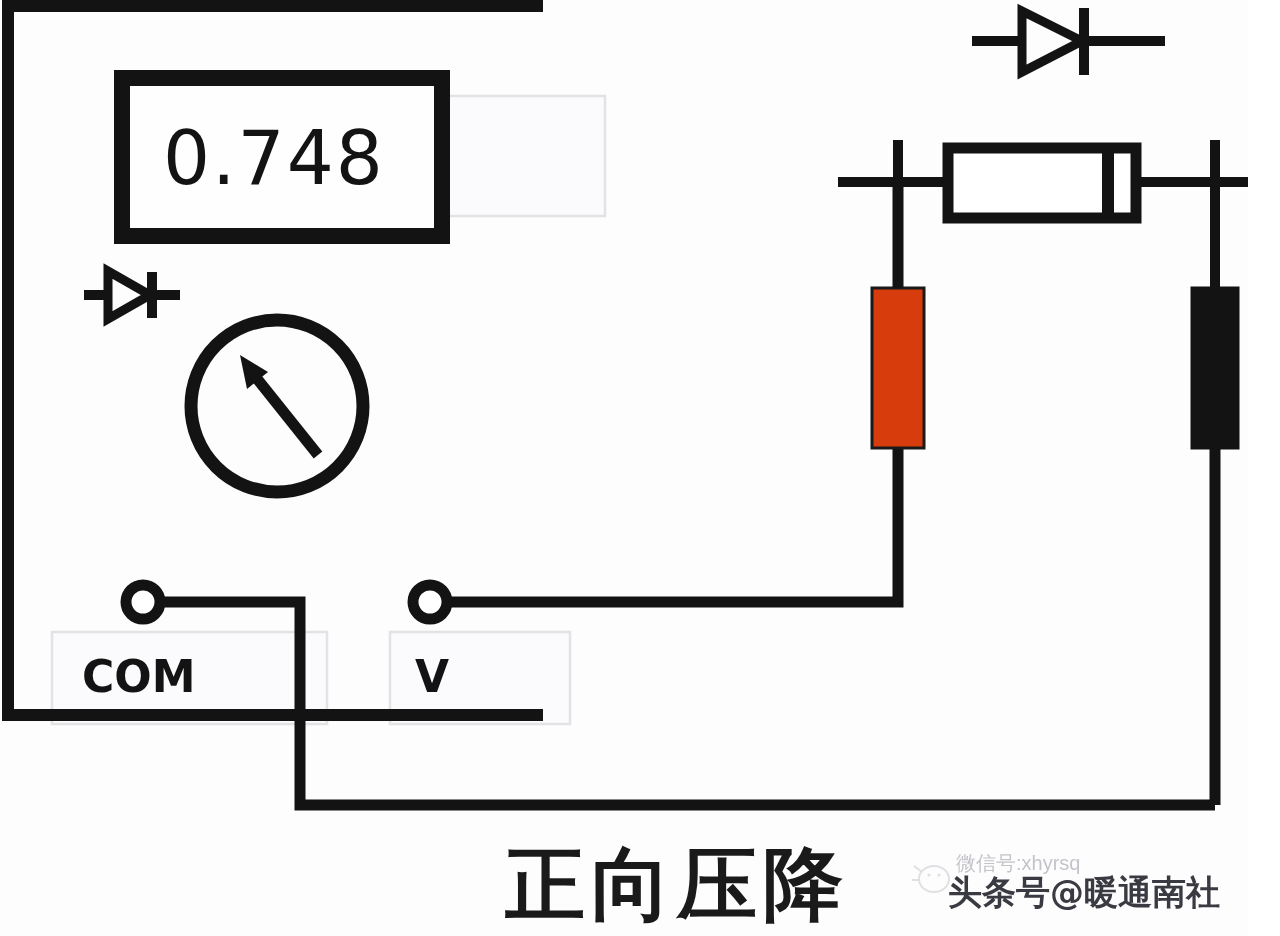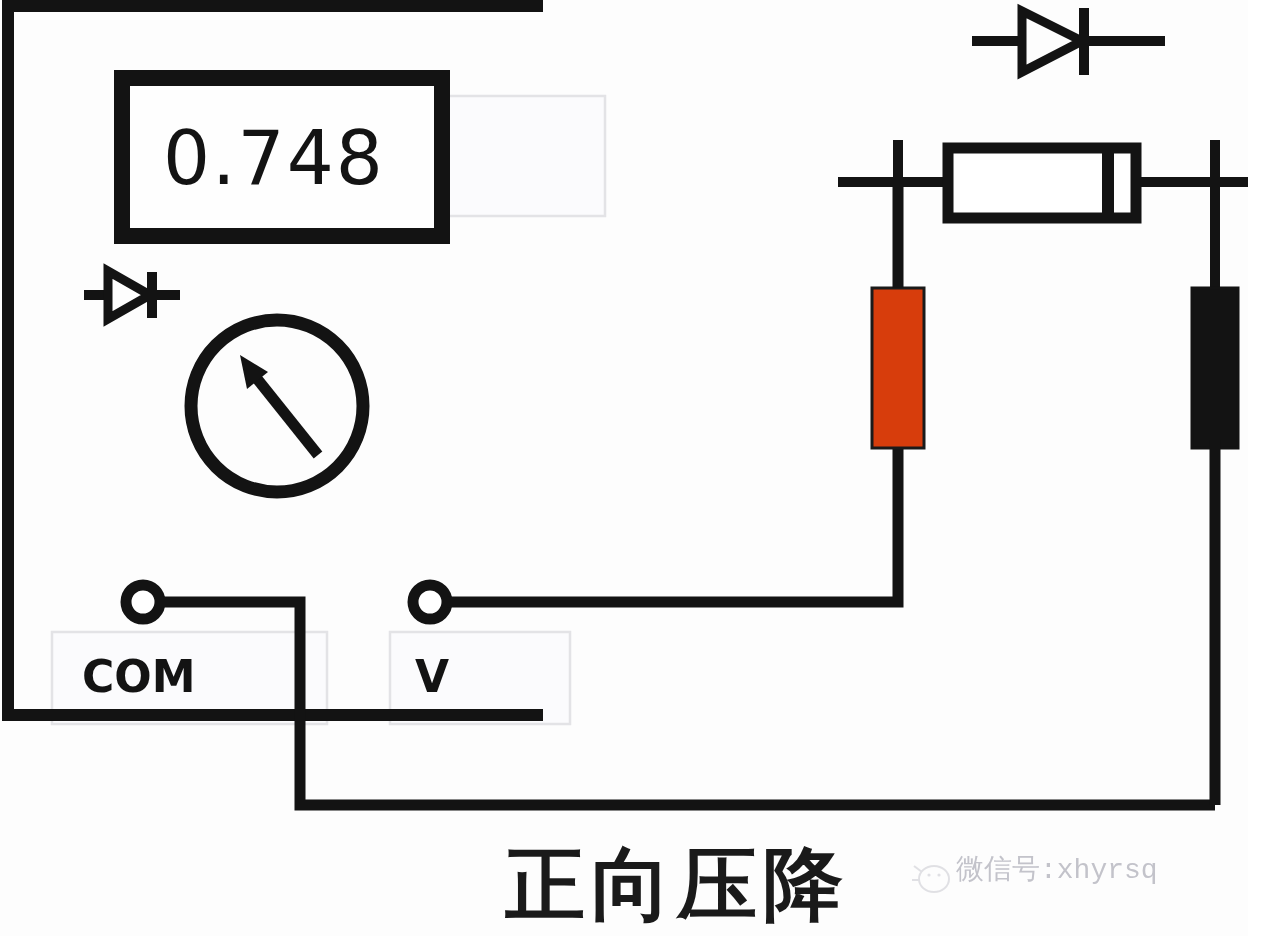--- a/index.html
+++ b/index.html
@@ -128,22 +128,22 @@
     right: 10px;
     bottom: 16px;
     width: 330px;
     height: 72px;
     pointer-events: none;
   }
   .wm-layer-back {
     position: absolute;
     left: 48px;
     top: 2px;
-    font-family: Liberation Mono, monospace;
-    font-size: 28px;
+    font-family: Liberation Sans, sans-serif;
+    font-size: 20px;
     color: #b9b9c2;
     opacity: 0.85;
     white-space: nowrap;
   }
   .wm-layer-front {
     position: absolute;
     left: 40px;
     top: 22px;
     font-family: "DejaVu Sans", sans-serif;
     font-size: 34px;
@@ -236,15 +236,16 @@
 
   <div id="watermark">
     <svg class="wm-blob" viewBox="0 0 46 40">
       <ellipse cx="26" cy="23" rx="15" ry="13" fill="none" stroke="#c5c5cc" stroke-width="2"></ellipse>
       <circle cx="21" cy="19" r="1.6" fill="#c5c5cc"></circle>
       <circle cx="31" cy="19" r="1.6" fill="#c5c5cc"></circle>
       <path d="M 6 10 L 14 16" stroke="#c5c5cc" stroke-width="2" fill="none"></path>
       <path d="M 4 24 L 12 24" stroke="#c5c5cc" stroke-width="2" fill="none"></path>
     </svg>
     <div class="wm-layer-back">微信号:xhyrsq</div>
+    <div class="wm-layer-front">头条号@暖通南社</div>
   </div>
 
 </div>
 
 </body></html>

